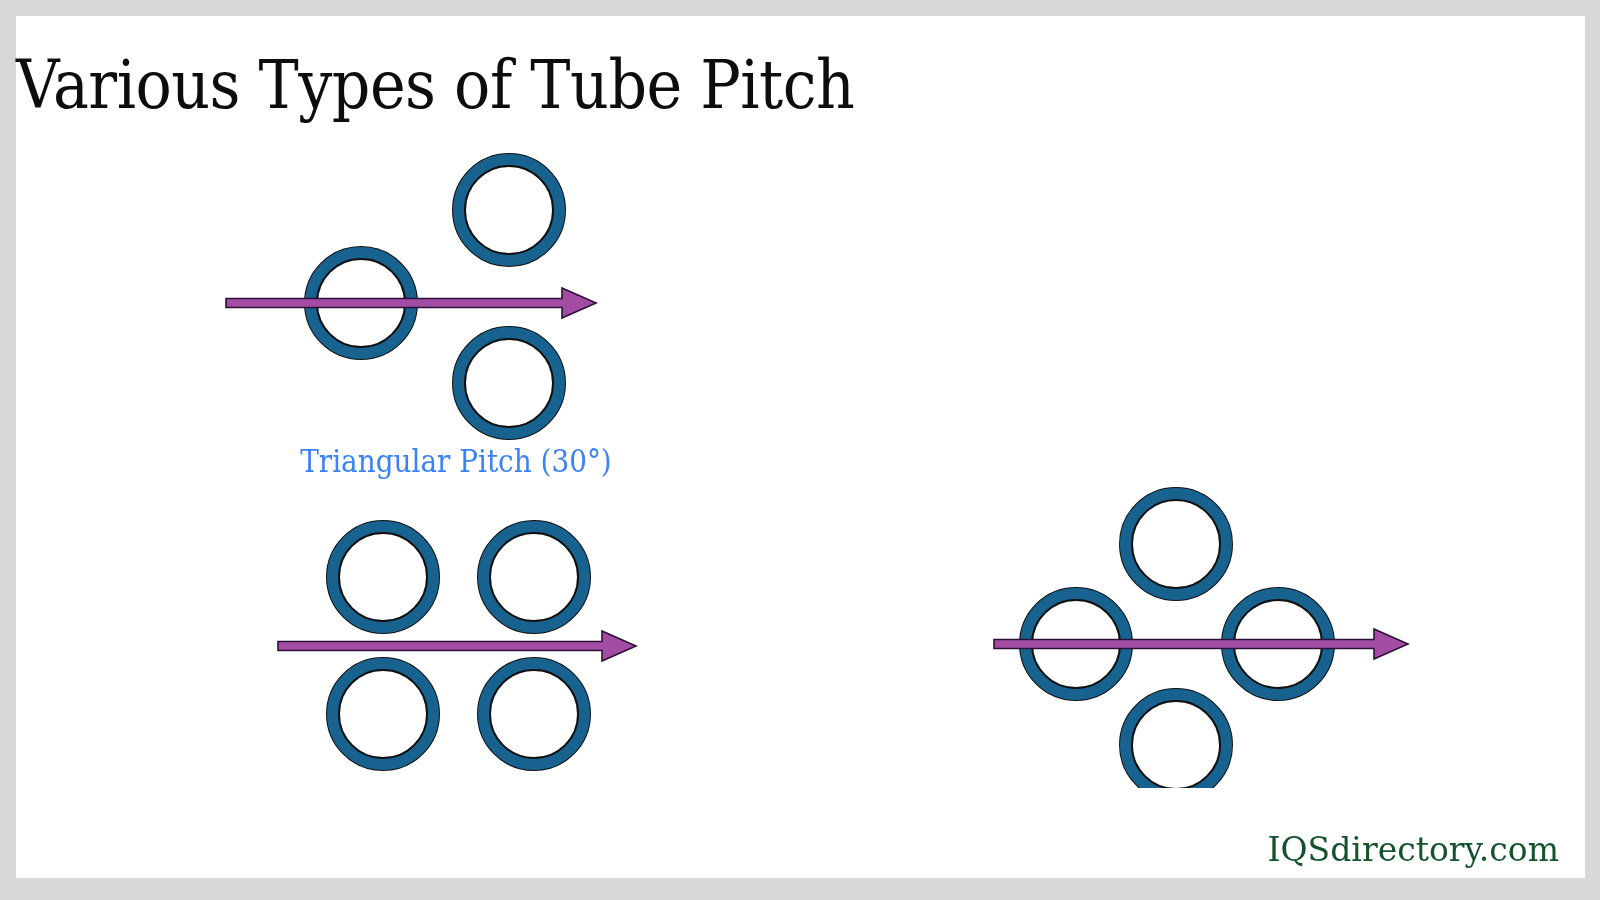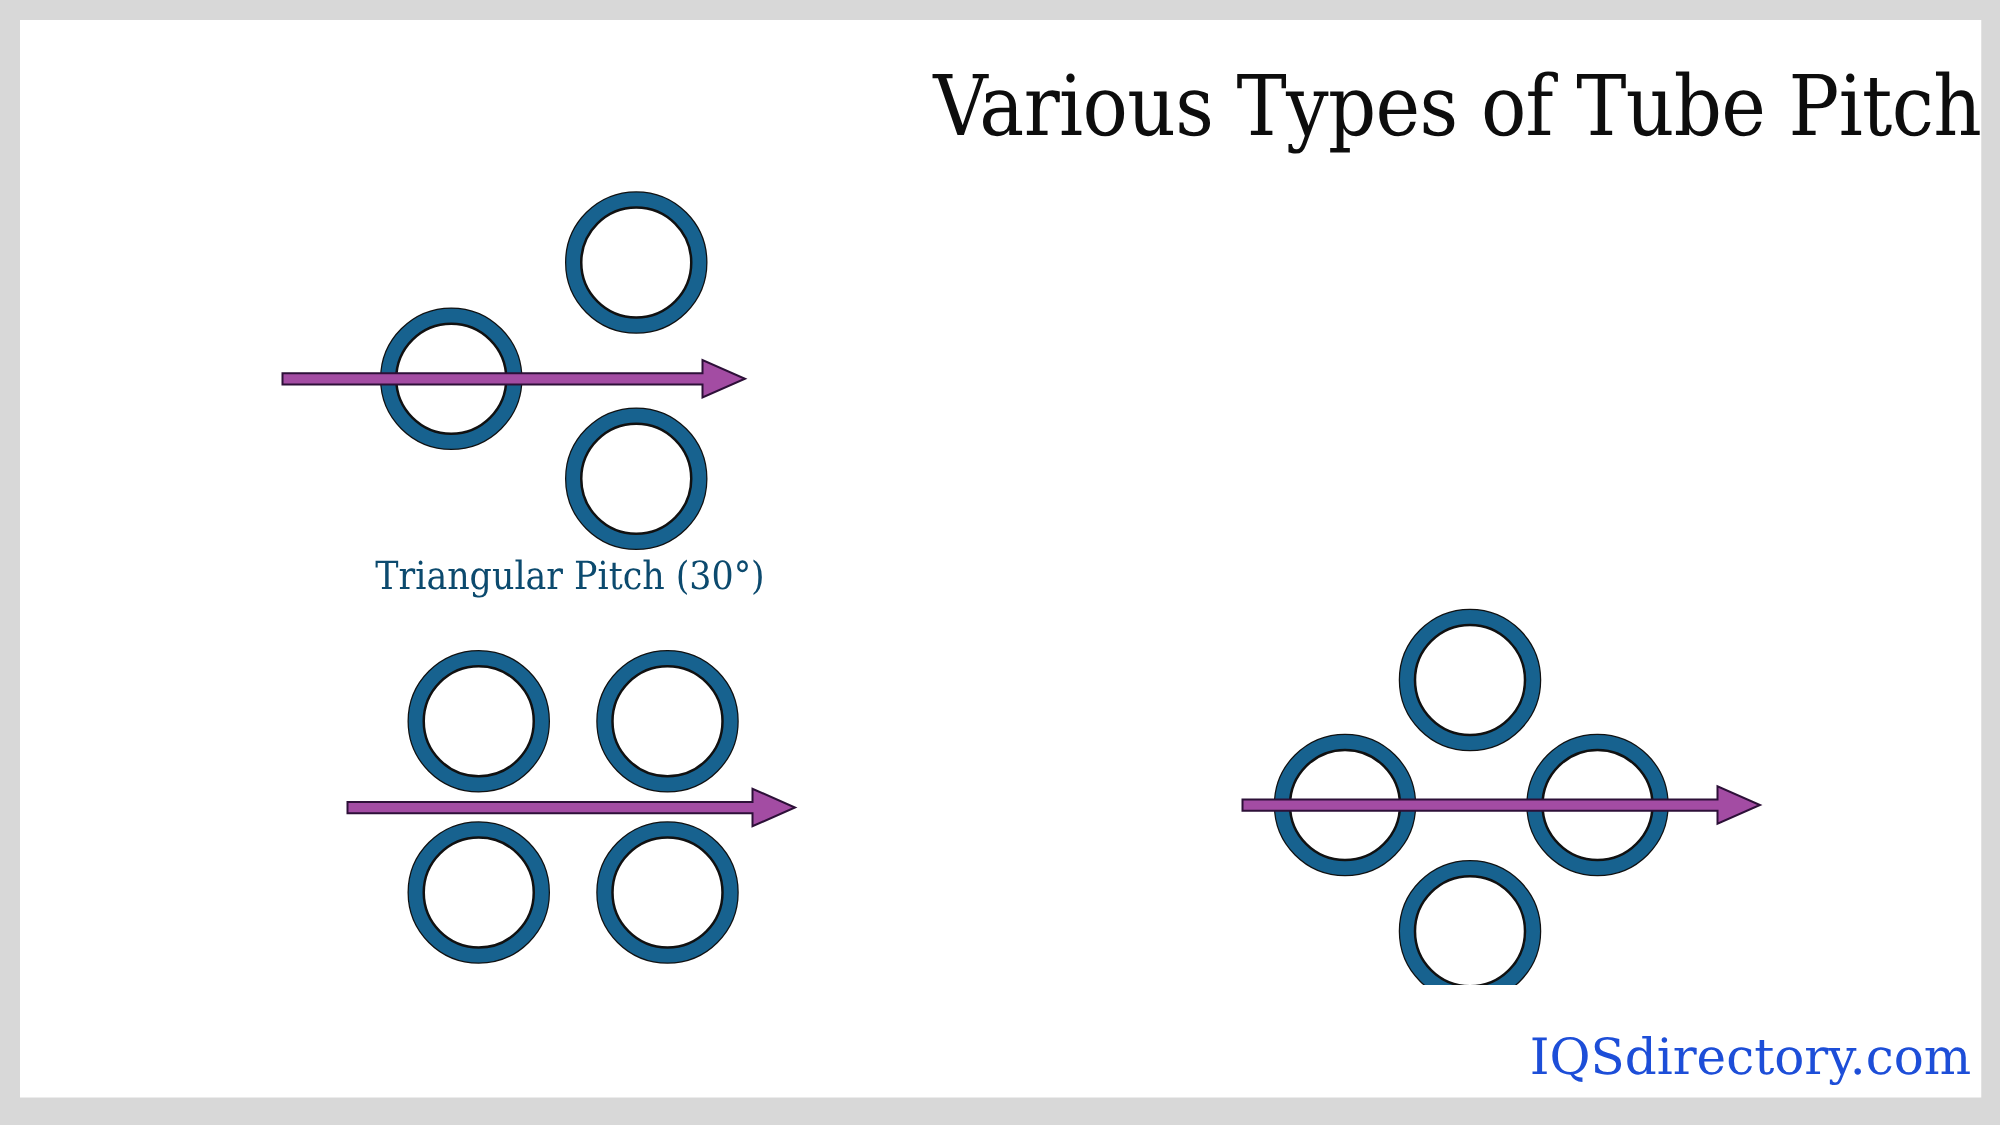--- a/index.html
+++ b/index.html
@@ -19,62 +19,62 @@
     top: 16px;
     width: 1569px;
     height: 862px;
     background: #ffffff;
   }
   #title {
     position: absolute;
     left: 0;
     top: 36px;
     width: 1569px;
-    text-align: right;
+    text-align: left;
     font-family: "DejaVu Serif Condensed", "DejaVu Serif", serif;
     font-size: 67px;
     font-stretch: condensed;
     letter-spacing: -0.5px;
     color: #0d0d0d;
     line-height: 1;
     white-space: nowrap;
   }
   .panel {
     position: absolute;
   }
   .panel-svg {
     display: block;
   }
   .caption {
     position: absolute;
     width: 100%;
     text-align: center;
     font-family: "DejaVu Serif Condensed", "DejaVu Serif", serif;
     font-size: 31px;
-    color: #0c4a6e;
+    color: #3b82f6;
     white-space: nowrap;
     line-height: 1;
   }
   #p1 { left: 180px;  top: 112px; width: 520px; }
   #p2 { left: 940px;  top: 100px; width: 520px; }
   #p3 { left: 230px;  top: 480px; width: 520px; }
   #p4 { left: 940px;  top: 452px; width: 520px; }
 
   #p1 .caption { top: 318px; }
   #p2 .caption { top: 328px; }
   #p3 .caption { top: 310px; }
   #p4 .caption { top: 330px; }
 
   #watermark {
     position: absolute;
-    right: 8px;
+    right: 26px;
     bottom: 12px;
     font-family: "DejaVu Serif", serif;
-    font-size: 40px;
-    color: #1d4ed8;
+    font-size: 33px;
+    color: #14532d;
     white-space: nowrap;
     line-height: 1;
   }
 </style>
 </head>
 <body>
 
 <div id="frame">
 
   <div id="title">Various Types of Tube Pitch</div>

